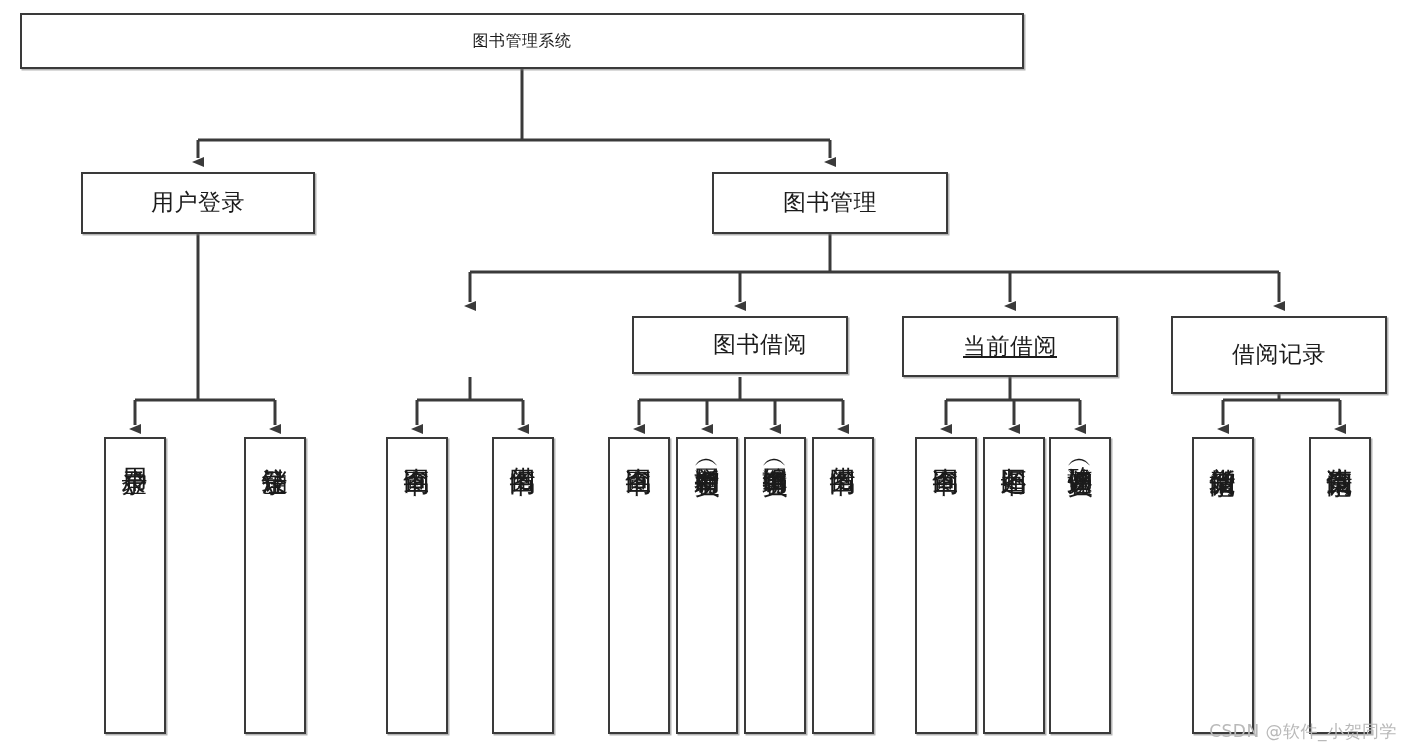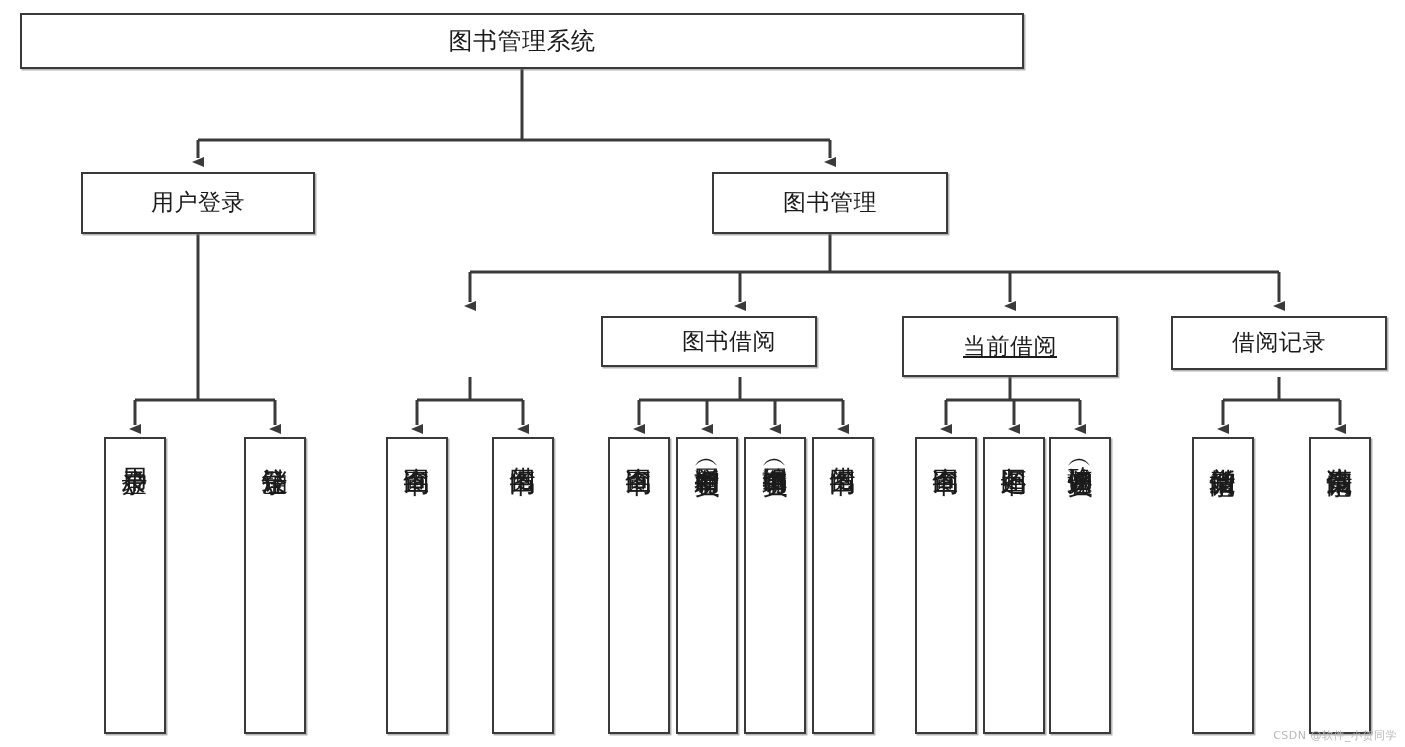--- a/index.html
+++ b/index.html
@@ -43,21 +43,21 @@
     text-align: center;
     letter-spacing: 0.5px;
   }
   
   .node.h .label {
     font-size: 23px;
     line-height: 1.1;
     white-space: nowrap;
   }
   .node.root .label {
-    font-size: 24px;
+    font-size: 16px;
   }
   
   .node.v {
     align-items: flex-start;
     justify-content: center;
     padding-top: 6px;
   }
   .node.v .label {
     writing-mode: vertical-rl;
     text-orientation: upright;
@@ -67,21 +67,21 @@
     white-space: nowrap;
     margin-top: 2px;
   }
   .node.v.tall .label {
     font-size: 25px;
   }
   #watermark {
     position: absolute;
     right: 8px;
     bottom: 4px;
-    font-size: 11px;
+    font-size: 17px;
     color: #b9b9b9;
     letter-spacing: 0.5px;
     z-index: 5;
     white-space: nowrap;
     font-family: "DejaVu Sans", "Liberation Sans", sans-serif;
   }
 </style>
 </head>
 <body>
 
@@ -141,27 +141,27 @@
     <span class="label">图书管理系统</span>
   </div>
 
   <div class="node h" style="left:81px; top:172px; width:234px; height:62px;">
     <span class="label">用户登录</span>
   </div>
   <div class="node h" style="left:712px; top:172px; width:236px; height:62px;">
     <span class="label">图书管理</span>
   </div>
 
-  <div class="node h" style="left:601px; top:316px; width:216px; height:51px;padding-left:40px;">
+  <div class="node h" style="left:632px; top:316px; width:216px; height:58px;padding-left:40px;">
     <span class="label">图书借阅</span>
   </div>
   <div class="node h" style="left:902px; top:316px; width:216px; height:61px;text-decoration:underline;">
     <span class="label">当前借阅</span>
   </div>
-  <div class="node h" style="left:1171px; top:316px; width:216px; height:54px;">
+  <div class="node h" style="left:1171px; top:316px; width:216px; height:78px;">
     <span class="label">借阅记录</span>
   </div>
 
   <div class="node v" style="left:104px; top:437px; width:62px; height:297px;">
     <span class="label">用户登录</span>
   </div>
   <div class="node v" style="left:244px; top:437px; width:62px; height:297px;">
     <span class="label">注销登录</span>
   </div>
 

